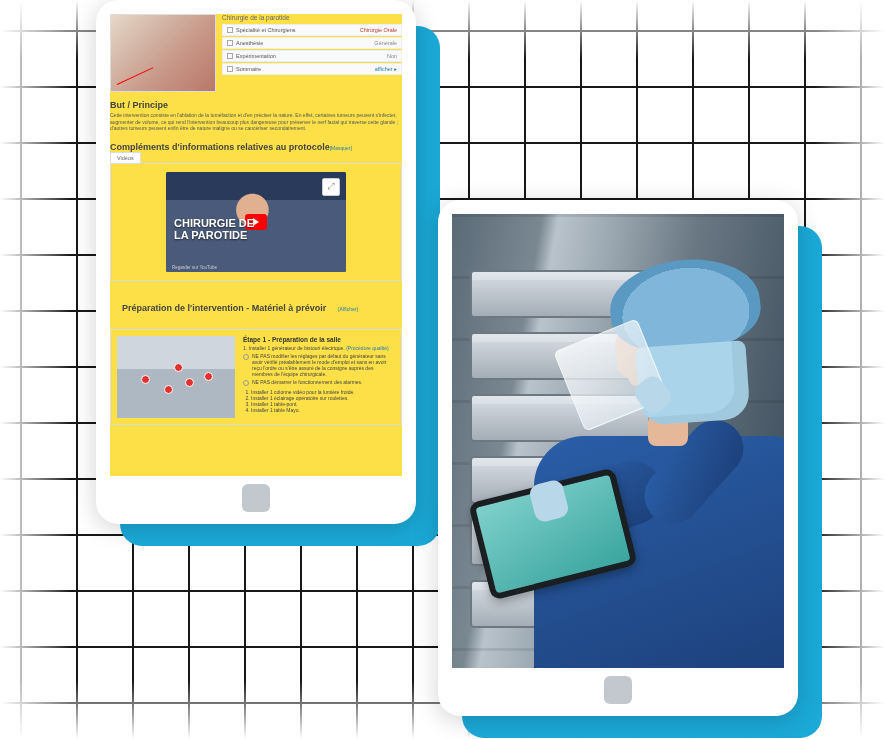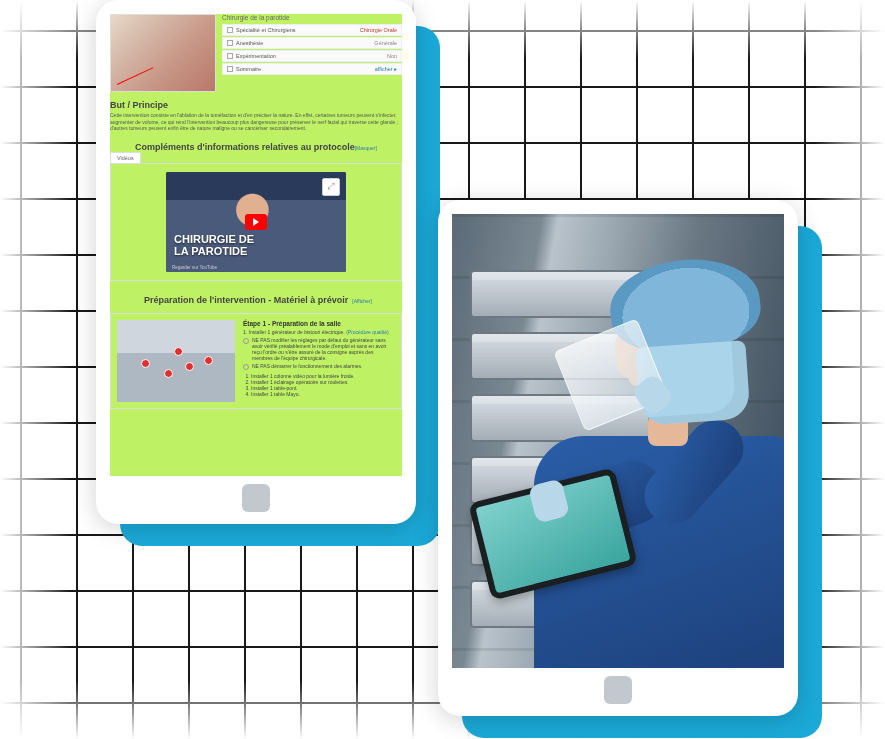--- a/index.html
+++ b/index.html
@@ -56,21 +56,21 @@
   transform: translateX(-50%);
   width: 28px; height: 28px;
   background: #C2C8CE;
   border-radius: 6px;
 }
 
 
 .app {
   width: 100%;
   height: 100%;
-  background: #bef264;
+  background: #fde047;
   font-size: 6px;
   color: #333;
   overflow: hidden;
 }
 .app .hdr-row { display: flex; gap: 6px; }
 .app .anat-img {
   width: 106px; height: 78px;
   background: linear-gradient(135deg,#e8d8c8 0%,#d4b8a8 30%,#c89888 60%,#b87868 100%);
   position: relative;
   border: 1px solid #ddd;
@@ -91,35 +91,35 @@
   border:1px solid #eee; padding:2px 4px; font-size:5.5px;
   background:#fafafa;
 }
 .app .meta-row .k{ display:flex; gap:3px; align-items:center; color:#555;}
 .app .meta-row .v{ color:#888;}
 .app .meta-row .v.red{ color:#c0392b;}
 .app .meta-row .v.blue{ color:#2a7ab0;}
 .app .mini-ico{width:6px;height:6px;border:1px solid #aaa;display:inline-block;}
 .app h2 { font-size:9px; color:#444; font-weight:600; margin:8px 0 2px 0;}
 .app .para{ font-size:5px; color:#555; line-height:1.3;}
-.app .sec-bar{ display:flex; justify-content:center; align-items:baseline; margin-top:10px;}
+.app .sec-bar{ display:flex; justify-content:flex-start; align-items:baseline; margin-top:10px;}
 .app .sec-bar .lk{ font-size:5px; color:#2a7ab0;}
 .app .tab{ display:inline-block; border:1px solid #ddd; border-bottom:none; padding:2px 6px; font-size:5.5px; color:#666; background:#fff;}
 .app .panel{ border:1px solid #ddd; padding:6px; }
 .app .video{
   width: 180px; height: 100px; margin: 2px auto;
   position:relative; background:#222; border-radius:2px; overflow:hidden;
 }
 .app .video .face{
   position:absolute; inset:0;
   background: radial-gradient(circle at 48% 38%, #e0b090 0 14%, transparent 15%),
               linear-gradient(180deg,#2a3a5a 0 28%, #4a5a7a 28% 100%);
 }
 .app .video .title{
-  position:absolute; bottom:14px; left:8px; color:#fff; font-size:11px; font-weight:700;
+  position:absolute; bottom:30px; left:8px; color:#fff; font-size:11px; font-weight:700;
   text-shadow:0 1px 2px rgba(0,0,0,.6); line-height:1.05;
 }
 .app .video .play{
   position:absolute; top:50%; left:50%; transform:translate(-50%,-50%);
   width:22px;height:16px;background:#f00;border-radius:3px;
 }
 .app .video .play::after{
   content:""; position:absolute; left:8px; top:4px;
   border-left:6px solid #fff; border-top:4px solid transparent; border-bottom:4px solid transparent;
 }
@@ -246,21 +246,21 @@
         <div class="title">
           <span>CHIRURGIE DE</span><br>
           <span>LA PAROTIDE</span>
         </div>
         <div class="yt">Regarder sur YouTube</div>
         <div class="pin">⤢</div>
       </div>
     </div>
 
     <div class="sec-bar">
-      <h2 style="margin:4px">Préparation de l'intervention - Matériel à prévoir</h2>
+      <h2 style="margin:12px">Préparation de l'intervention - Matériel à prévoir</h2>
       <span class="lk">[Afficher]</span>
     </div>
 
 
     <div class="step-wrap">
       <div class="or-img">
         <div class="dot" style="left:20%;top:48%"></div>
         <div class="dot" style="left:40%;top:60%"></div>
         <div class="dot" style="left:58%;top:52%"></div>
         <div class="dot" style="left:74%;top:44%"></div>

